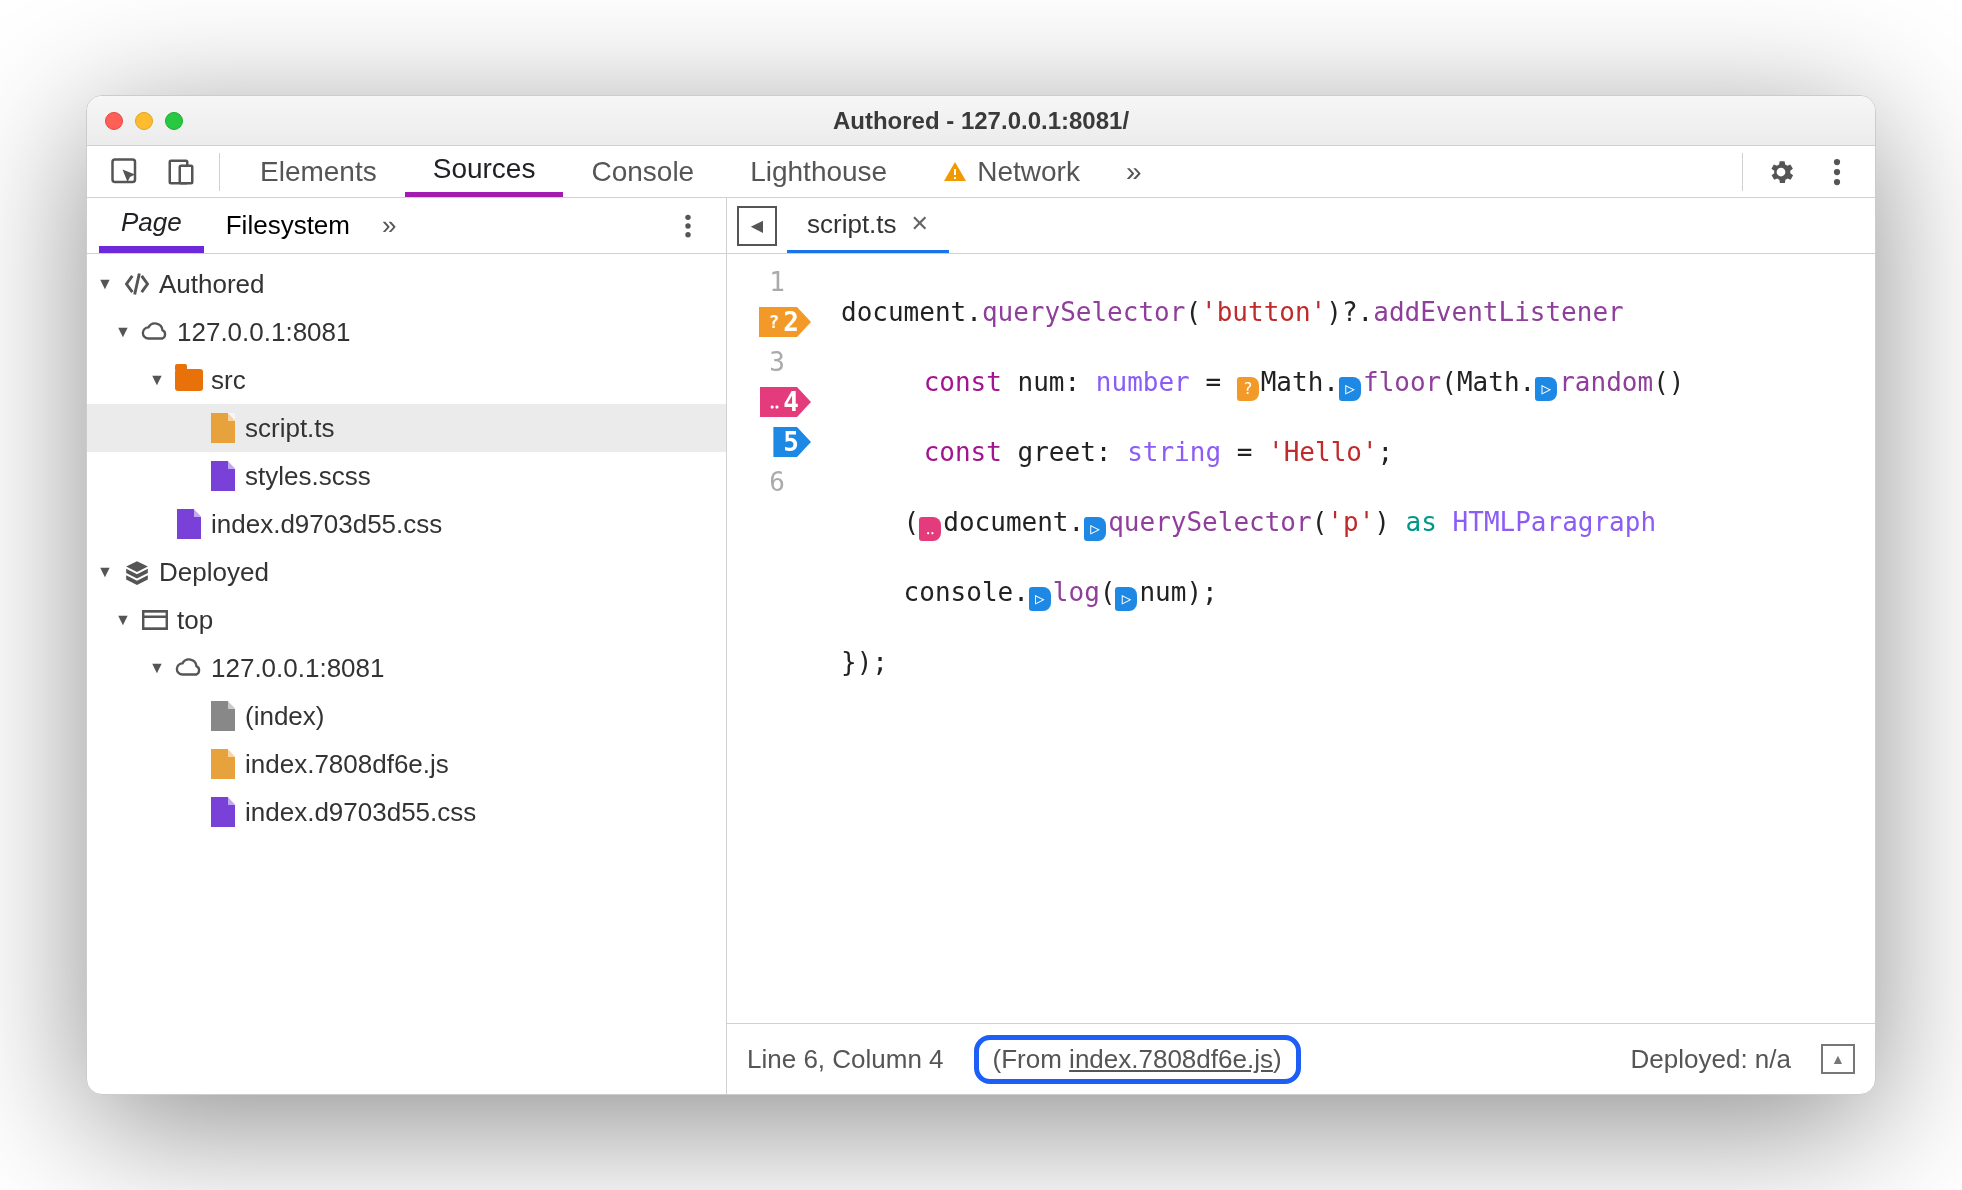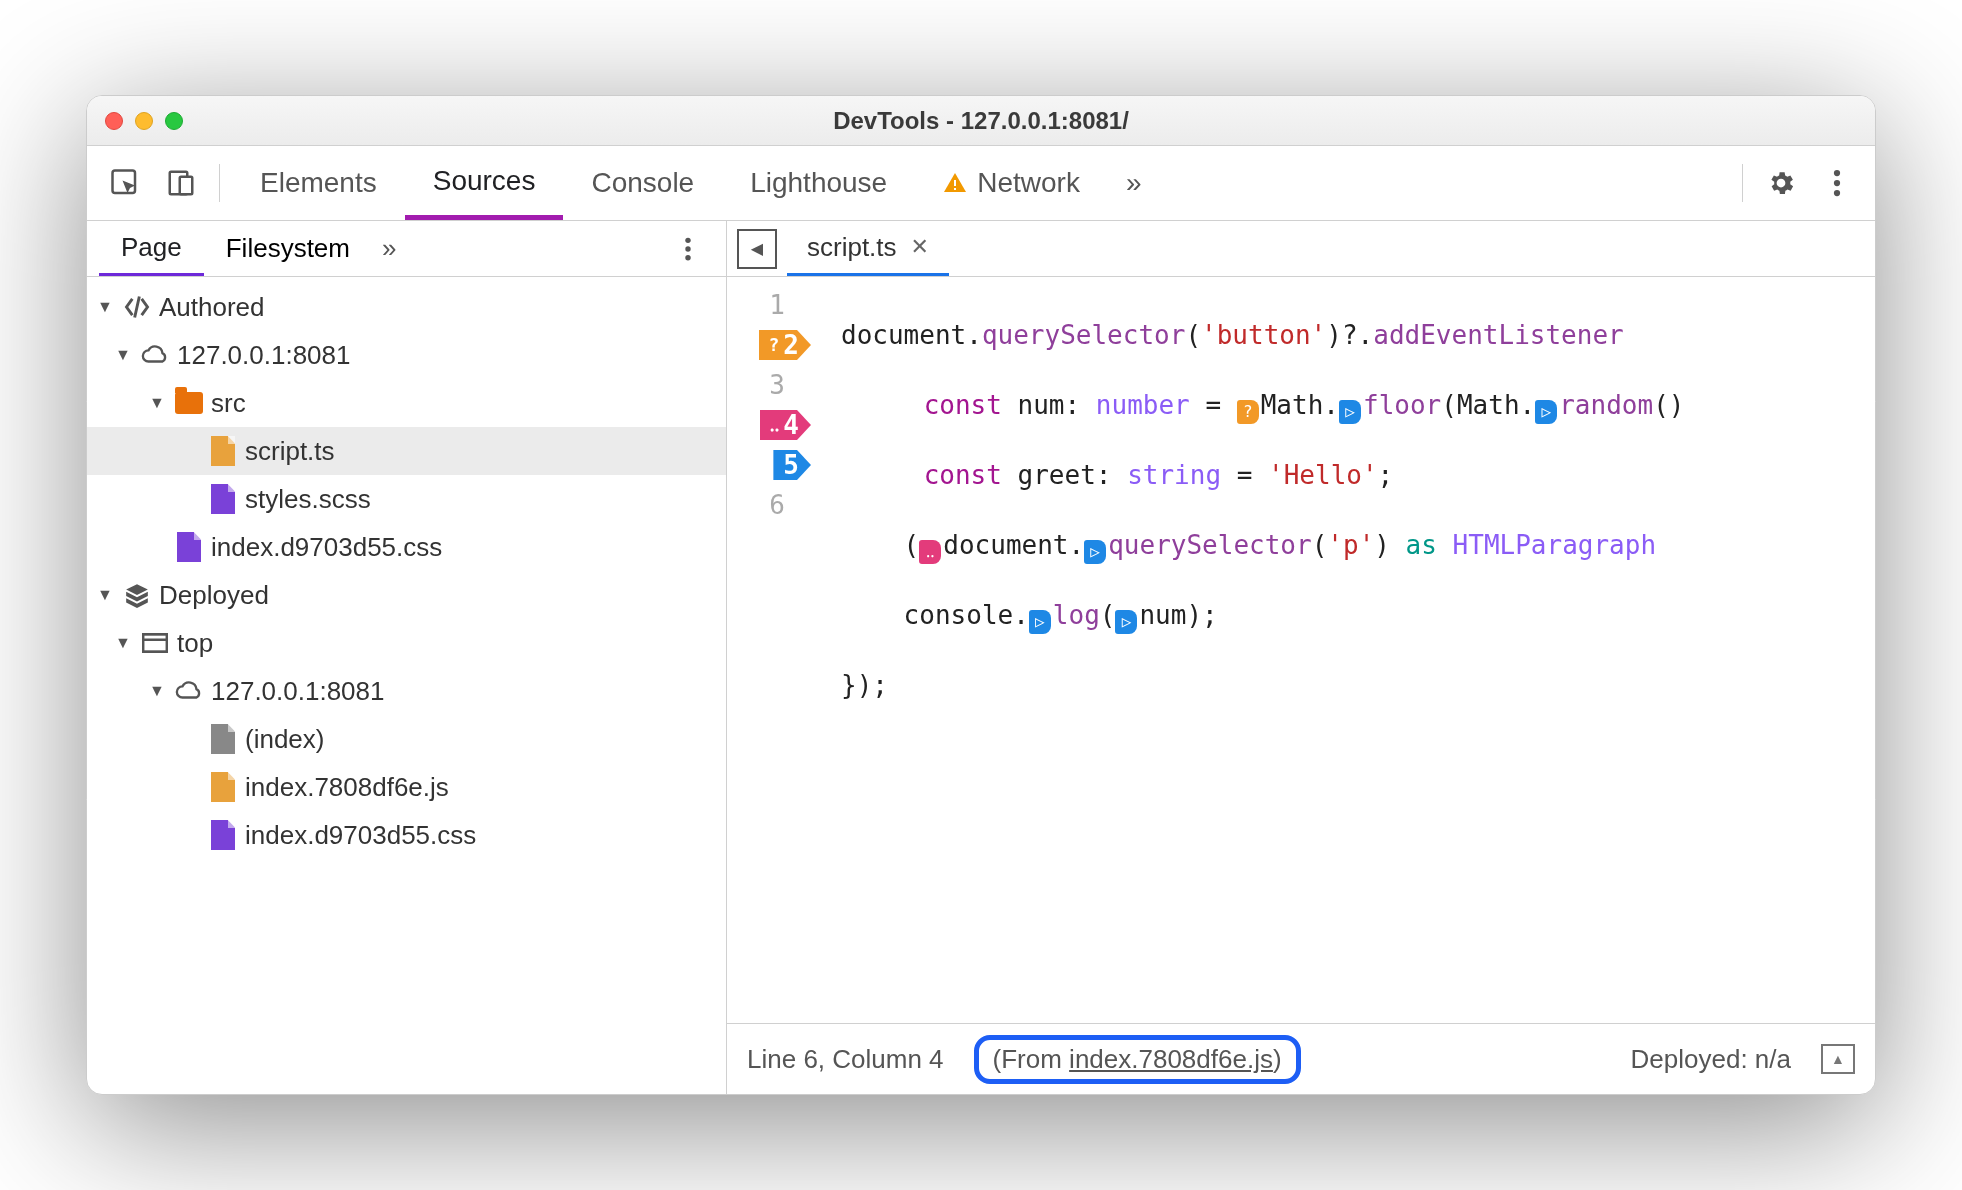--- a/index.html
+++ b/index.html
@@ -39,21 +39,21 @@
   .traffic .dot { width: 18px; height: 18px; border-radius: 50%; }
   .dot.red { background:#ff5f57; border:1px solid #e1483f; }
   .dot.yellow { background:#febc2e; border:1px solid #dfa320; }
   .dot.green { background:#28c840; border:1px solid #1dab33; }
   .titlebar-title {
     position:absolute; left:0; right:0; text-align:center;
     font-size: 24px; font-weight:600; color:#3a3a3a;
   }
   
   .toolbar {
-    height: 75px;
+    height: 52px;
     border-bottom: 1px solid #d0d0d0;
     display: flex; align-items:center;
     padding: 0 12px;
     gap: 4px;
   }
   .tool-btn {
     width: 52px; height: 52px;
     display:flex; align-items:center; justify-content:center;
     color:#555;
   }
@@ -74,21 +74,21 @@
   
   .sidebar { width: 640px; border-right:1px solid #d0d0d0; display:flex; flex-direction:column;}
   .side-tabs {
     height: 56px; border-bottom:1px solid #d0d0d0;
     display:flex; align-items:center; padding:0 12px;
   }
   .side-tab {
     padding:0 22px; height:100%; display:flex; align-items:center;
     font-size: 26px; color:#000000;
   }
-  .side-tab.active { color:#1a73e8; border-bottom:3px solid #6d28d9;}
+  .side-tab.active { color:#1a73e8; border-bottom:7px solid #6d28d9;font-style:italic;}
   .side-tab.active span{ color:#202124; }
   .side-tabs .more-icn { margin-left:10px; color:#555; font-size:26px;}
   .side-tabs .kebab { margin-left:auto; color:#555;}
   .tree { padding: 6px 0; font-size:26px; color:#333; overflow:auto;}
   .tree-row {
     display:flex; align-items:center; gap:8px;
     height: 48px; padding-left:10px;
   }
   .tree-row.selected { background:#ebebeb; }
   .disclosure { width:18px; color:#555; font-size:16px;}
@@ -146,21 +146,21 @@
 
 <div class="shadow-wrap">
 <div class="window">
 
   <div class="titlebar">
     <div class="traffic">
       <div class="dot red"></div>
       <div class="dot yellow"></div>
       <div class="dot green"></div>
     </div>
-    <div class="titlebar-title">DevTools - 127.0.0.1:8081/</div>
+    <div class="titlebar-title">Authored - 127.0.0.1:8081/</div>
   </div>
 
   <div class="toolbar">
     <div class="tool-btn">
       <svg width="30" height="30" viewBox="0 0 24 24" fill="none" stroke="#555" stroke-width="2">
             <rect x="2" y="2" width="18" height="18" rx="2"></rect>
             <path d="M10 10l10 4-4 2-2 4-4-10z" fill="#555" stroke="none"></path>
           </svg>
     </div>
     <div class="tool-btn">

